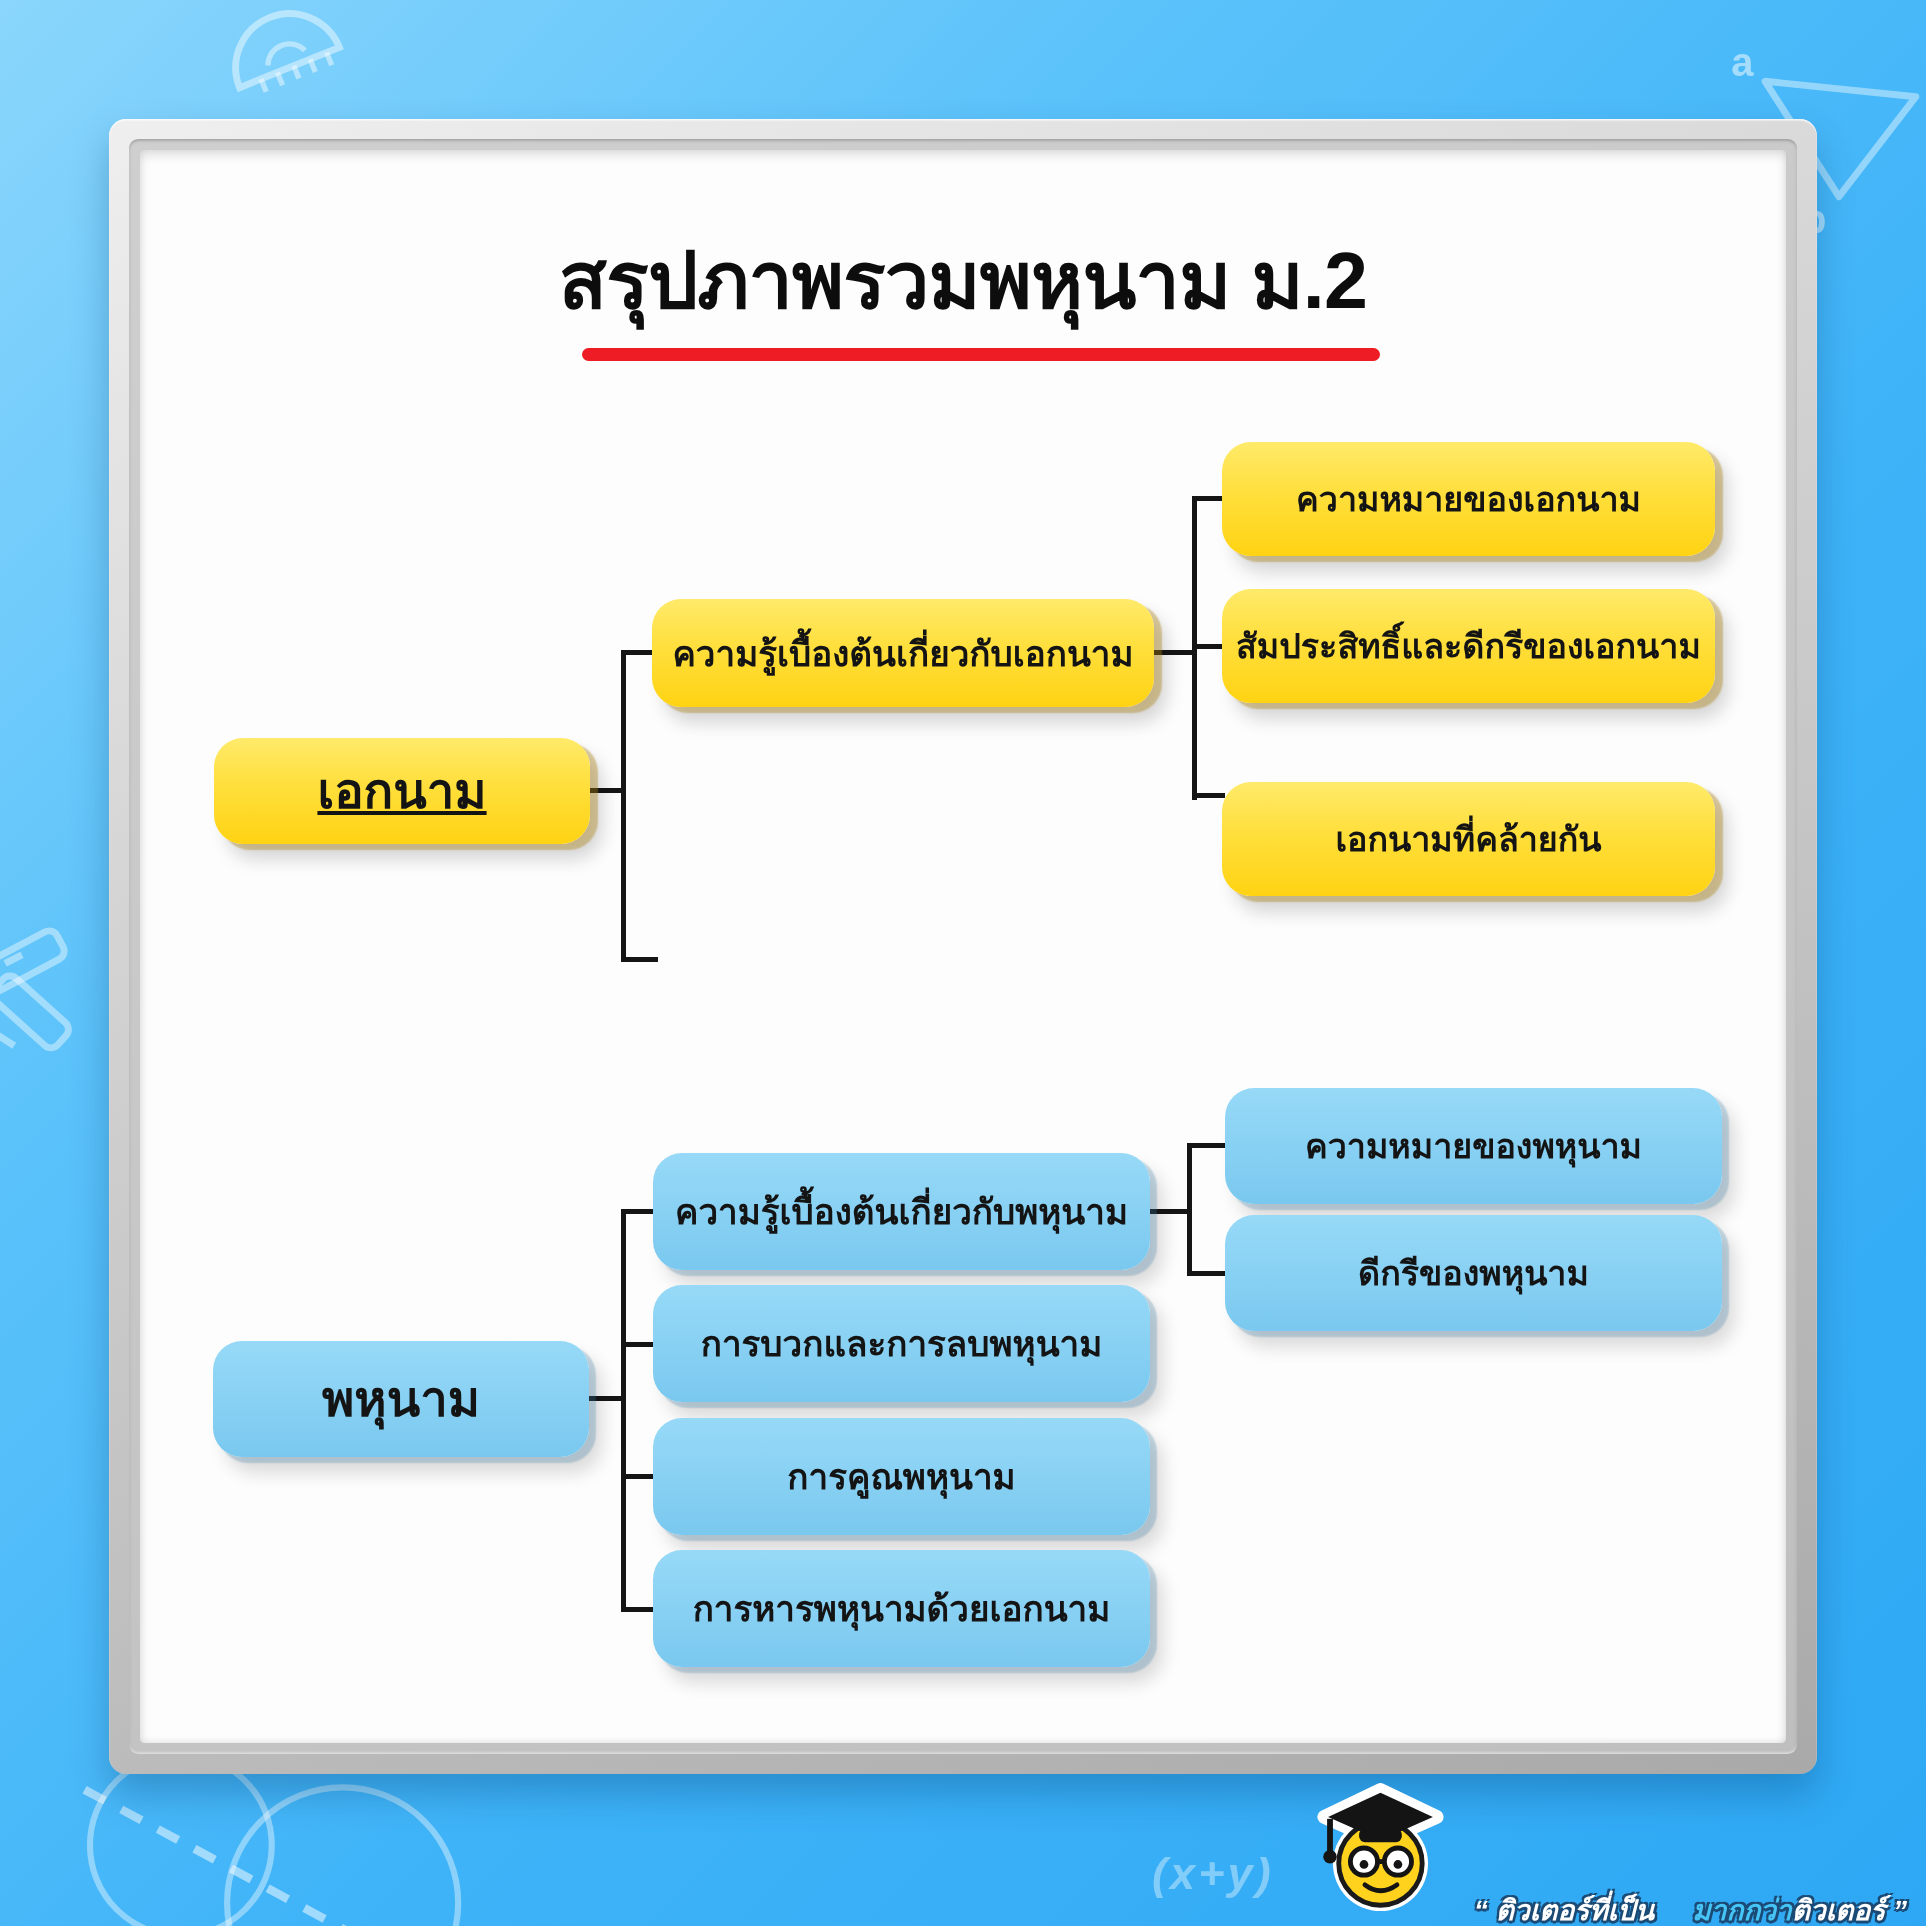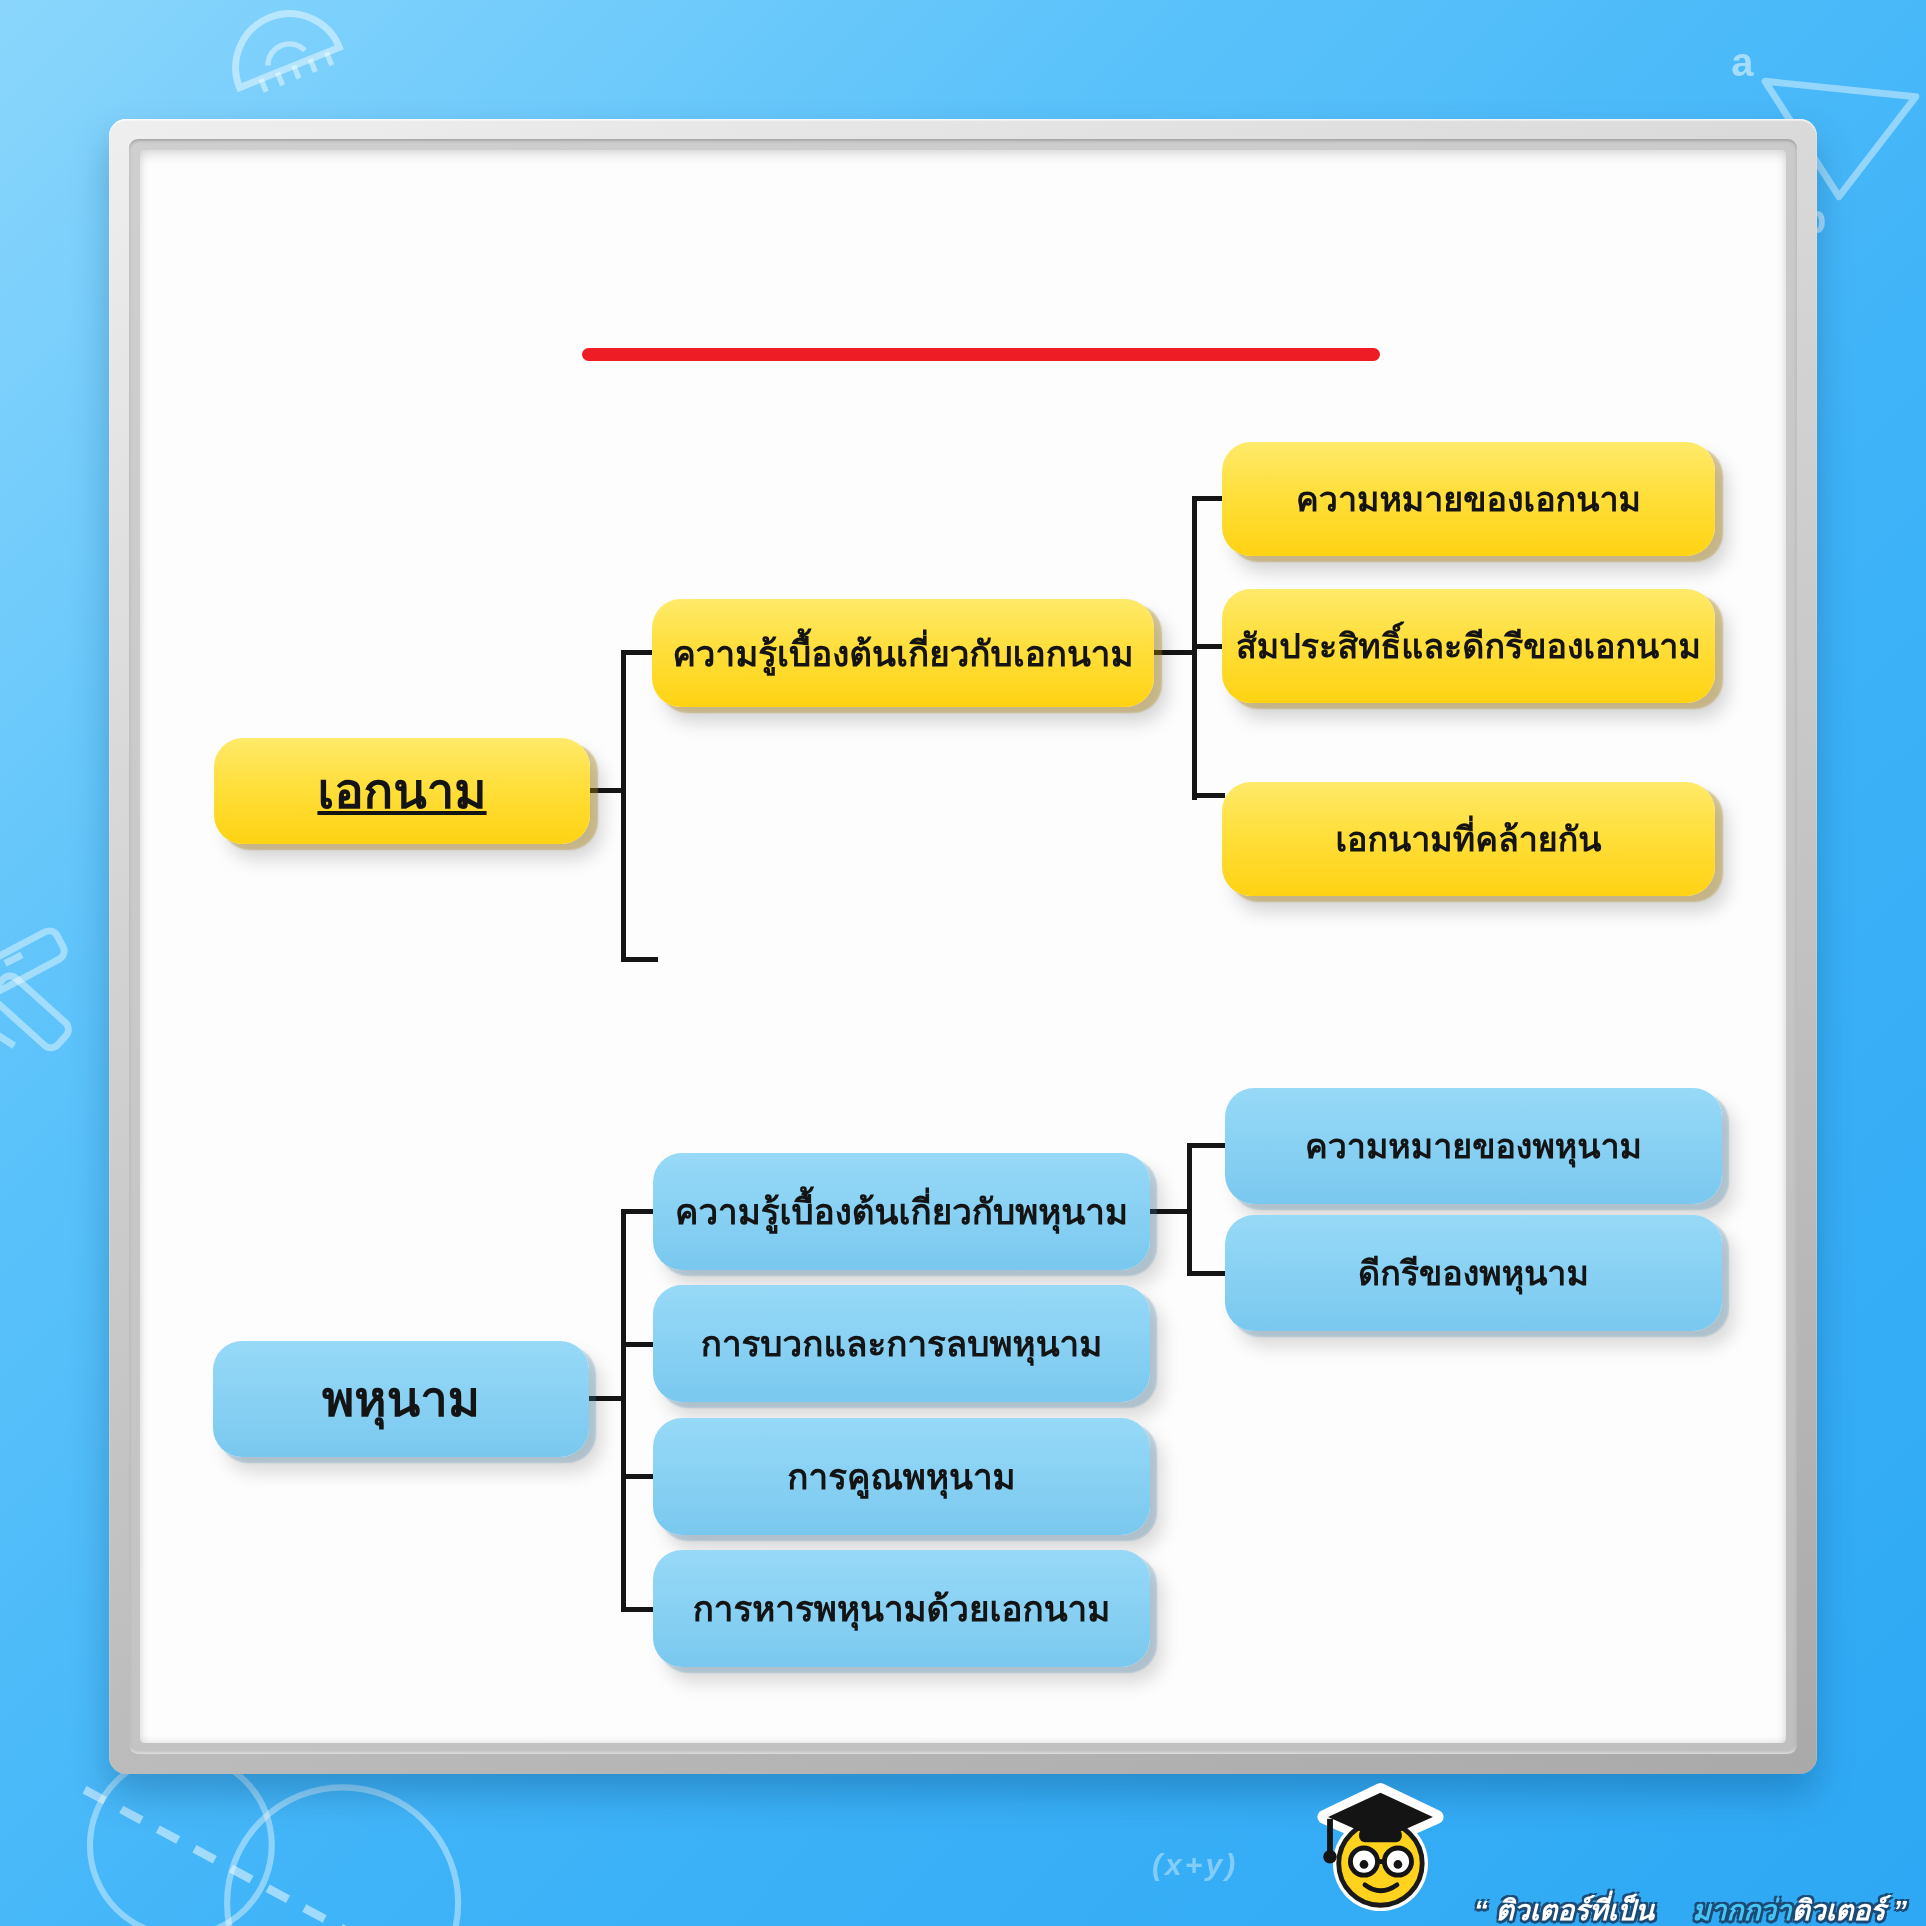--- a/index.html
+++ b/index.html
@@ -50,21 +50,21 @@
     box-shadow:6.2px 5.4px 1.5px rgba(60,125,165,.28), 12.3px 15.4px 18.5px rgba(0,0,0,.14);
   }
   .root-node{font-size:49px;}
   .mid-node{font-size:35px;}
   .child-node{font-size:34px;}
   
   .line{position:absolute;background:#151515;}
   
   .deco{position:absolute;pointer-events:none;}
   .formula{
-    position:absolute;left:1152px;top:1848px;font-size:30px;font-weight:700;
+    position:absolute;left:1152px;top:1848px;font-size:45px;font-weight:700;
     font-style:italic;color:rgba(255,255,255,.38);letter-spacing:3.1px;
   }
   
   .logo{position:absolute;left:1314px;top:1782px;width:539px;height:139px;}
   .logo-row{display:flex;align-items:center;}
   .logo-text{
     font-size:72px;font-weight:800;letter-spacing:-1.5px;margin-left:4.6px;white-space:nowrap;
     text-shadow:-4.6px -4.6px 0 #fff,4.6px -4.6px 0 #fff,-4.6px 4.6px 0 #fff,4.6px 4.6px 0 #fff,
                  0 -6.2px 0 #fff,0 6.2px 0 #fff,-6.2px 0 0 #fff,6.2px 0 0 #fff;
   }
@@ -119,20 +119,21 @@
   </svg>
 
   <div class="formula">(x+y)</div>
 
   <div class="frame">
     <div class="frame-groove">
       <div class="surface"></div>
     </div>
   </div>
 
+  <div class="title">สรุปภาพรวมพหุนาม ม.2</div>
   <div class="title-underline" style="background:#EE1C24;"></div>
 
   <div class="line" style="left:590px;top:788px;width:34px;height:5.4px;"></div>
   <div class="line" style="left:621px;top:650px;width:5.4px;height:312px;"></div>
   <div class="line" style="left:621px;top:650px;width:34px;height:5.4px;"></div>
   <div class="line" style="left:621px;top:957px;width:37px;height:5.4px;"></div>
   <div class="line" style="left:1154px;top:650px;width:40px;height:5.4px;"></div>
   <div class="line" style="left:1192px;top:496px;width:5.4px;height:304px;"></div>
   <div class="line" style="left:1192px;top:496px;width:33px;height:5.4px;"></div>
   <div class="line" style="left:1192px;top:644px;width:33px;height:5.4px;"></div>

